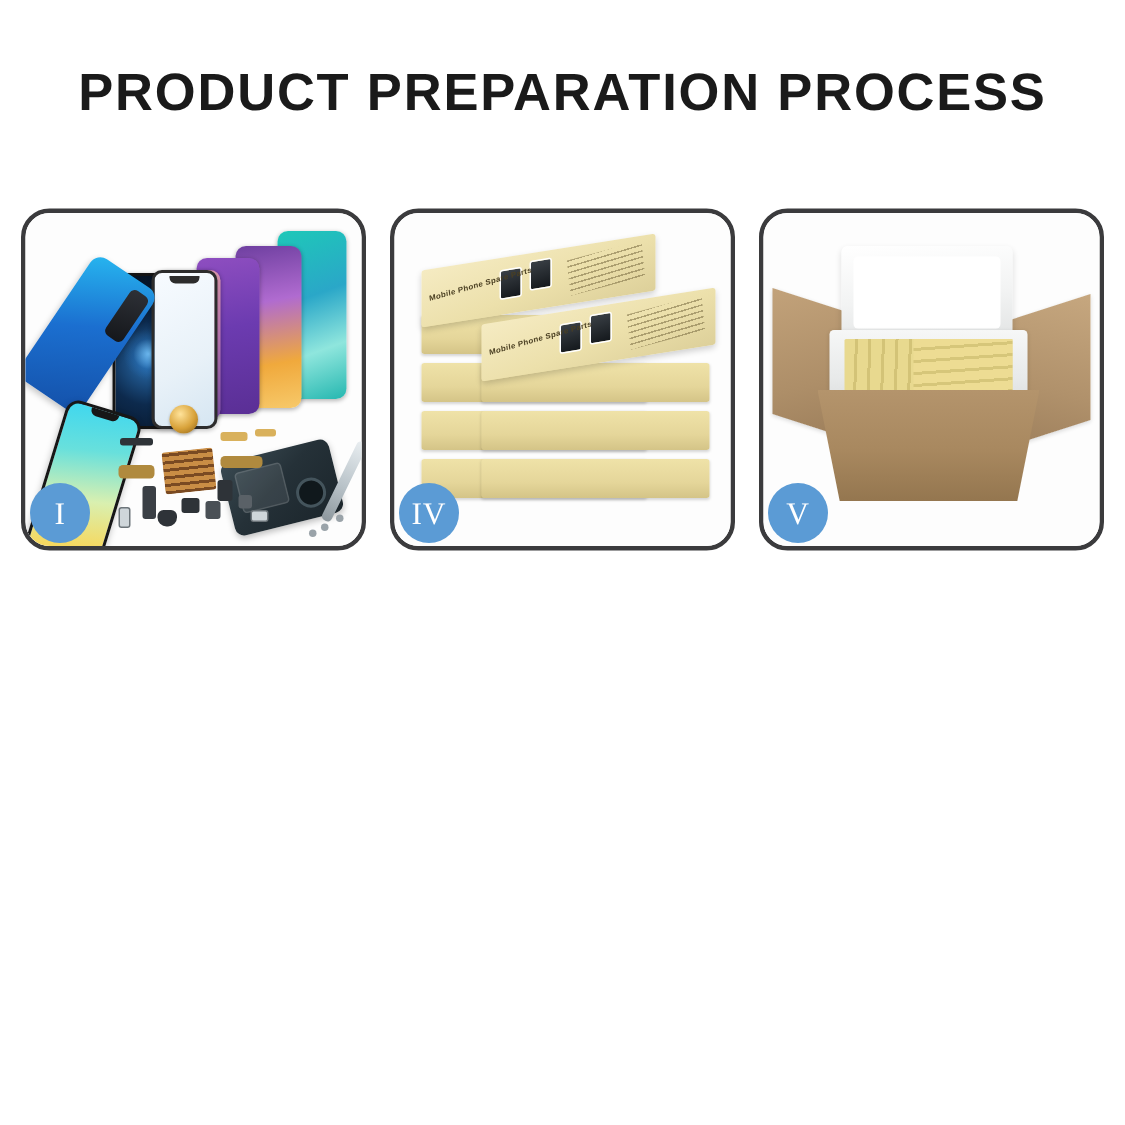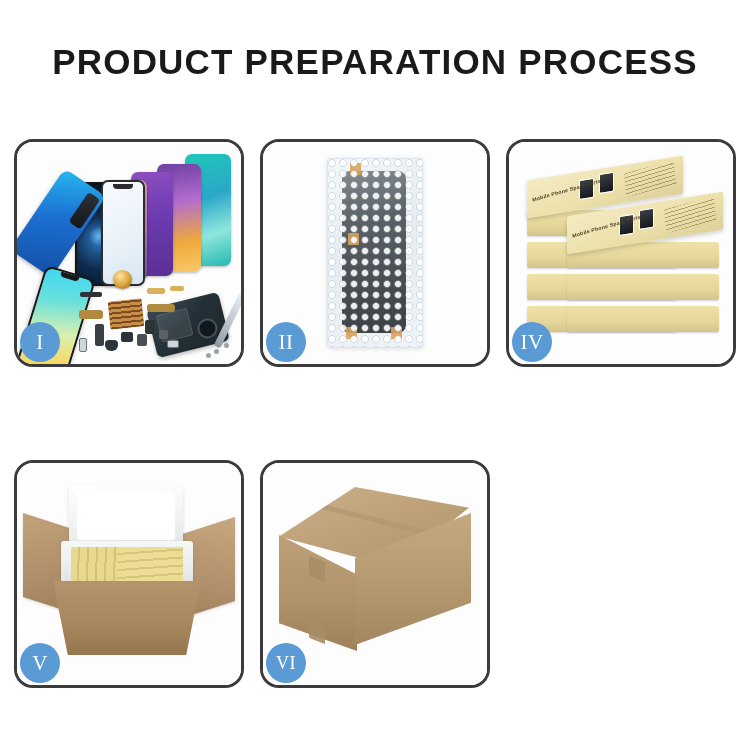--- a/index.html
+++ b/index.html
@@ -411,33 +411,20 @@
           <div class="part chip6"></div>
           <div class="driver"></div>
           <div class="screw s1"></div>
           <div class="screw s2"></div>
           <div class="screw s3"></div>
         </div>
       </div>
       <div class="badge">I</div>
     </div>
 
-    <div class="panel">
-      <div class="panel-inner">
-        <div class="bubble-pack">
-          <div class="inner-part"></div>
-          <div class="tape t1"></div>
-          <div class="tape t2"></div>
-          <div class="tape t3"></div>
-          <div class="tape t4"></div>
-          <div class="gloss"></div>
-        </div>
-      </div>
-      <div class="badge">II</div>
-    </div>
 
 
     <div class="panel">
       <div class="panel-inner">
         <div class="stack">
           <div class="sbox back r5"></div>
           <div class="sbox back r4"></div>
           <div class="sbox back r3"></div>
           <div class="sbox back r2"></div>
           <div class="lid back">
@@ -465,25 +452,15 @@
         <div class="v-flapL"></div>
         <div class="v-flapR"></div>
         <div class="v-foam"></div>
         <div class="v-tray"></div>
         <div class="v-cargo"></div>
         <div class="v-body"></div>
       </div>
       <div class="badge">V</div>
     </div>
 
-    <div class="panel">
-      <div class="panel-inner">
-        <div class="c-top"></div>
-        <div class="c-left"></div>
-        <div class="c-right"></div>
-        <div class="c-tape t1"></div>
-        <div class="c-tape t2"></div>
-      </div>
-      <div class="badge six">VI</div>
-    </div>
 
   </div>
 </div>
 
 </body></html>

